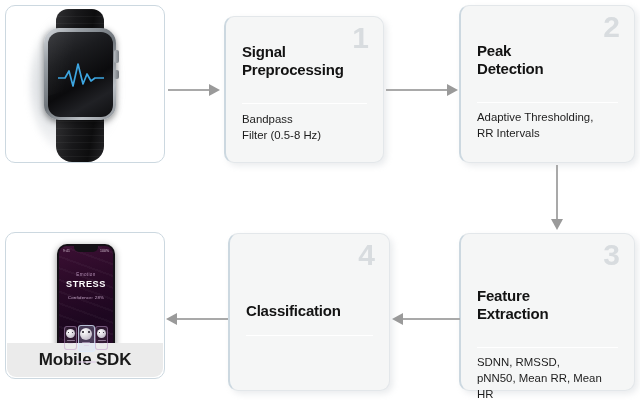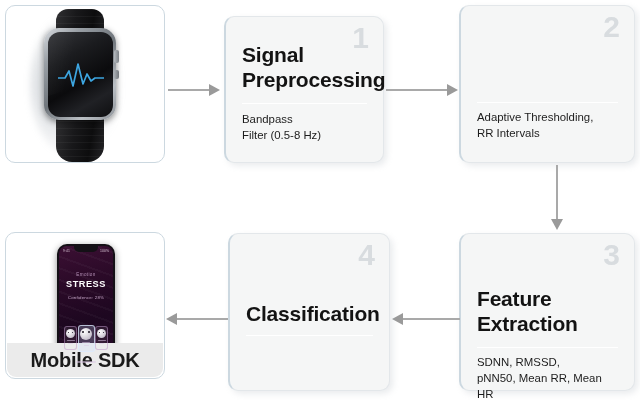--- a/index.html
+++ b/index.html
@@ -27,21 +27,21 @@
   }
 
   
   .num{
     position:absolute;top:6px;right:14px;
     font-size:30px;font-weight:700;color:#d8dcdf;
     letter-spacing:0px;line-height:1;
   }
   .ptitle{
     position:absolute;left:16px;
-    font-size:21px;font-weight:700;color:#131313;
+    font-size:15px;font-weight:700;color:#131313;
     line-height:1.18;letter-spacing:-.2px;
     white-space:pre-line;
   }
   .rule{
     position:absolute;left:16px;right:16px;height:1px;
     background:#ffffff;
   }
   .pdesc{
     position:absolute;left:16px;right:12px;
     font-size:11.4px;color:#1c1c1c;line-height:1.42;
@@ -175,21 +175,21 @@
     position:absolute;left:50%;transform:translateX(-50%);bottom:2px;
     width:20px;height:1.6px;border-radius:1px;background:rgba(220,200,230,.55);z-index:3;
   }
   .sdk-band{
     position:absolute;left:1px;right:1px;bottom:1px;height:34px;
     background:#ebebeb;
     border-radius:0 0 9px 9px;
     display:flex;align-items:center;justify-content:center;
   }
   .sdk-label{
-    font-size:20px;font-weight:700;color:#1a1a1a;letter-spacing:-.2px;
+    font-size:17px;font-weight:700;color:#1a1a1a;letter-spacing:-.2px;
   }
 </style>
 </head>
 <body>
 
 <div class="canvas">
 
   <div class="card watch-card">
     <div class="watch-wrap">
       <div class="wglow"></div>
@@ -221,20 +221,22 @@
 Filter (0.5-8 Hz)</div>
   </div>
 
   <div class="arrow" style="left:386px;top:84px;width:74px;height:12px;">
     <div class="aline-h" style="left:0;width:63px;top:5px;"></div>
     <div class="head head-r" style="left:61px;top:0;"></div>
   </div>
 
   <div class="card proc" style="left:459px;top:5px;width:176px;height:158px;">
     <div class="num">2</div>
+    <div class="ptitle" style="top:36px;">Peak
+Detection</div>
     <div class="rule" style="top:96px;"></div>
     <div class="pdesc" style="top:103px;">Adaptive Thresholding,
 RR Intervals</div>
   </div>
 
   <div class="arrow" style="left:551px;top:165px;width:12px;height:68px;">
     <div class="aline-v" style="left:5px;top:0;height:57px;"></div>
     <div class="head head-d" style="left:0;top:54px;"></div>
   </div>
 

